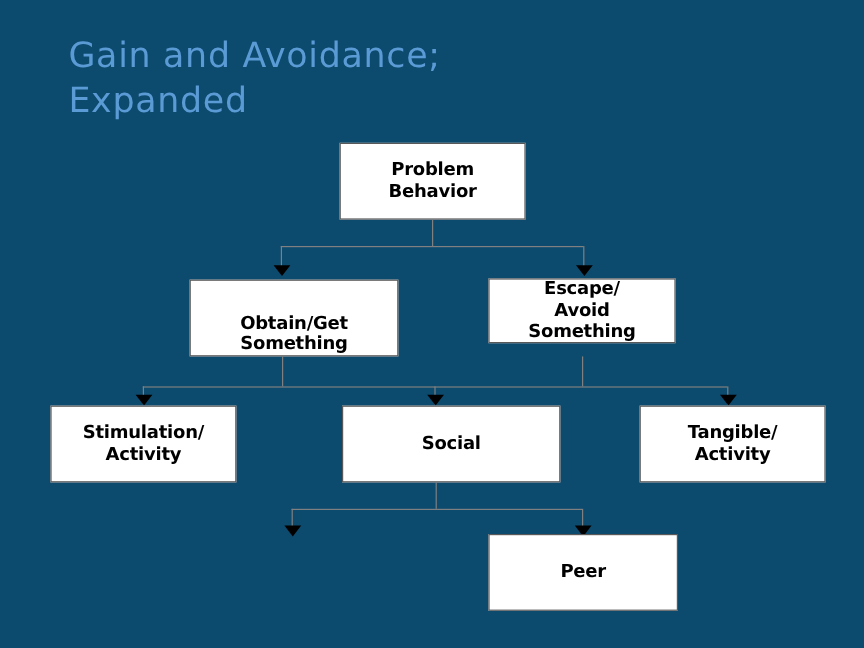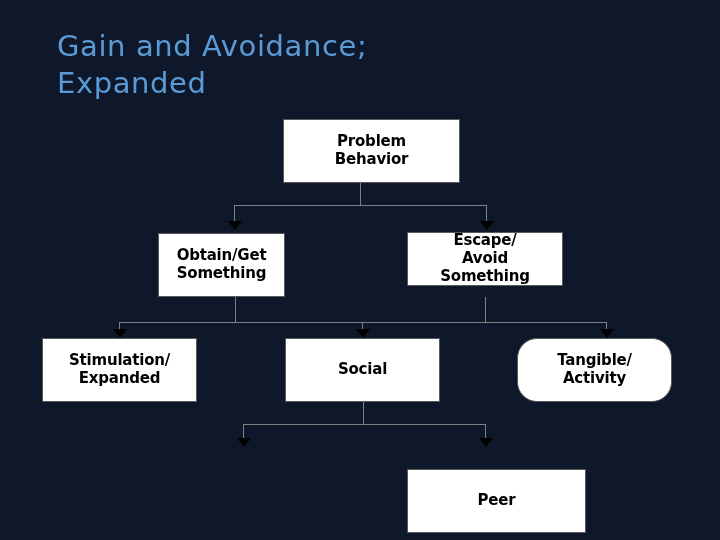--- a/index.html
+++ b/index.html
@@ -8,21 +8,21 @@
     padding: 0;
     background: #ffffff;
   }
   body {
     font-family: "Liberation Sans", sans-serif;
   }
   #slide {
     position: relative;
     width: 720px;
     height: 540px;
-    background: #0f172a;
+    background: #0c4a6e;
     overflow: hidden;
   }
   
   #slide-title {
     position: absolute;
     left: 57px;
     top: 28px;
     width: 520px;
     font-family: "DejaVu Sans", sans-serif;
     font-size: 29px;
@@ -78,33 +78,33 @@
 </head>
 <body>
 
 <div id="slide">
 
   <div id="slide-title">Gain and Avoidance;
 Expanded</div>
 
   <div id="diagram">
 
-    <div class="node" style="left:283px; top:119px; width:177px; height:64px;">
+    <div class="node" style="left:283px; top:119px; width:155px; height:64px;">
       <span class="node-label">Problem
 Behavior</span>
     </div>
 
     <div class="conn-v" style="left:360px; top:183px; height:22px;"></div>
     <div class="conn-h" style="left:234px; top:205px; width:252px;"></div>
     <div class="conn-v" style="left:234px; top:205px; height:17px;"></div>
     <div class="conn-v" style="left:486px; top:205px; height:17px;"></div>
     <div class="arrow" style="left:228px; top:221px;"></div>
     <div class="arrow" style="left:480px; top:221px;"></div>
 
-    <div class="node" style="left:158px; top:233px; width:127px; height:64px;">
+    <div class="node" style="left:158px; top:233px; width:174px; height:64px;align-items:flex-end;">
       <span class="node-label">Obtain/Get
 Something</span>
     </div>
 
     <div class="node" style="left:407px; top:232px; width:156px; height:54px;">
       <span class="node-label">Escape/
 Avoid
 Something</span>
     </div>
 
@@ -113,38 +113,38 @@
     <div class="conn-h" style="left:119px; top:322px; width:487px;"></div>
     <div class="conn-v" style="left:119px; top:322px; height:15px;"></div>
     <div class="conn-v" style="left:362px; top:322px; height:15px;"></div>
     <div class="conn-v" style="left:606px; top:322px; height:15px;"></div>
     <div class="arrow" style="left:113px; top:329px;"></div>
     <div class="arrow" style="left:356px; top:329px;"></div>
     <div class="arrow" style="left:600px; top:329px;"></div>
 
     <div class="node" style="left:42px; top:338px; width:155px; height:64px;">
       <span class="node-label">Stimulation/
-Expanded</span>
+Activity</span>
     </div>
 
-    <div class="node" style="left:285px; top:338px; width:155px; height:64px;text-align:right;">
+    <div class="node" style="left:285px; top:338px; width:182px; height:64px;text-align:right;">
       <span class="node-label">Social</span>
     </div>
 
-    <div class="node" style="left:517px; top:338px; width:155px; height:64px;border-radius:20px;">
+    <div class="node" style="left:533px; top:338px; width:155px; height:64px;">
       <span class="node-label">Tangible/
 Activity</span>
     </div>
 
     <div class="conn-v" style="left:363px; top:402px; height:22px;"></div>
     <div class="conn-h" style="left:243px; top:424px; width:242px;"></div>
     <div class="conn-v" style="left:243px; top:424px; height:16px;"></div>
     <div class="conn-v" style="left:485px; top:424px; height:16px;"></div>
     <div class="arrow" style="left:237px; top:438px;"></div>
     <div class="arrow" style="left:479px; top:438px;"></div>
 
 
-    <div class="node" style="left:407px; top:445px; width:179px; height:64px;margin-top:24px;">
+    <div class="node" style="left:407px; top:445px; width:158px; height:64px;">
       <span class="node-label">Peer</span>
     </div>
 
   </div>
 </div>
 
 </body></html>

